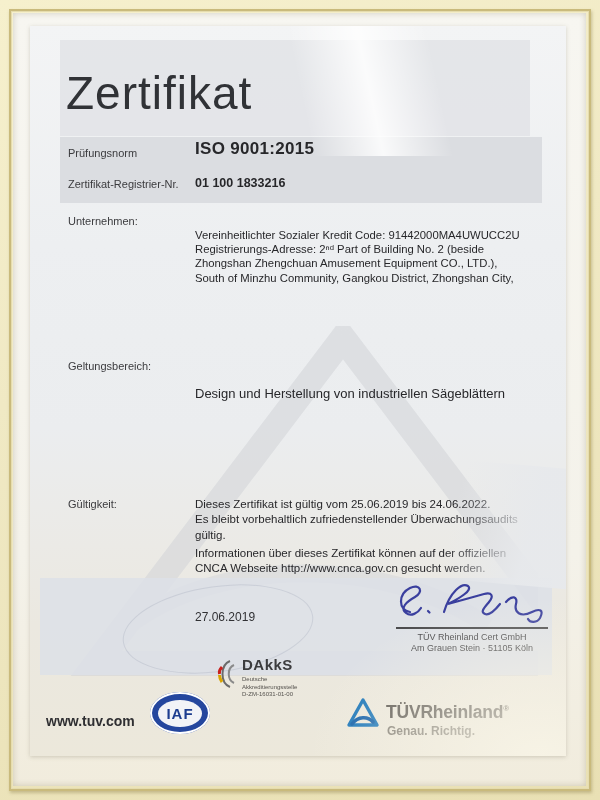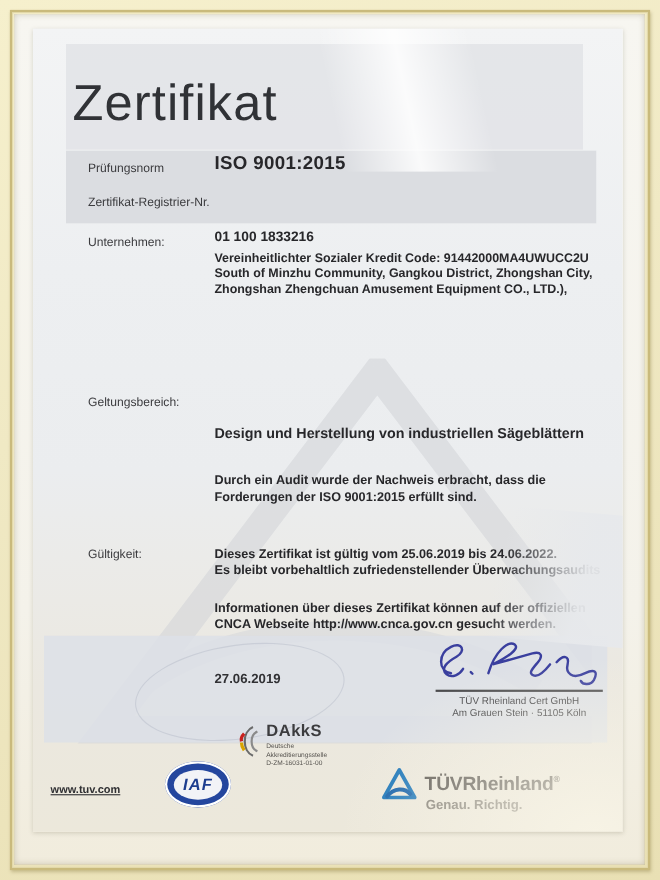--- a/index.html
+++ b/index.html
@@ -23,43 +23,43 @@
         border-radius:50%;transform:rotate(-8deg);opacity:.6;}
   .wm-triangle{position:absolute;left:28px;top:300px;opacity:.55;}
   .streak1{position:absolute;left:160px;top:0;width:360px;height:130px;pointer-events:none;
            background:linear-gradient(78deg,rgba(255,255,255,0) 32%,rgba(255,255,255,.85) 50%,rgba(255,255,255,0) 68%);}
   .streak2{position:absolute;left:408px;top:438px;width:140px;height:120px;transform:rotate(5deg);pointer-events:none;
            background:linear-gradient(100deg,rgba(234,236,239,0) 15%,rgba(231,233,236,.95) 65%);}
   .glow-br{position:absolute;right:0;bottom:0;width:260px;height:160px;pointer-events:none;
            background:radial-gradient(ellipse at 90% 100%,rgba(248,244,230,.9) 0%,rgba(248,244,230,0) 70%);}
 
   .title{position:absolute;left:36px;top:40px;font-size:46px;font-weight:400;color:#303236;letter-spacing:1px;}
-  .lbl{position:absolute;left:38px;font-size:11px;color:#3b3b3e;margin-left:12px;}
-  .val{position:absolute;left:165px;color:#27272a;font-weight:bold;}
+  .lbl{position:absolute;left:38px;font-size:11px;color:#3b3b3e;}
+  .val{position:absolute;left:165px;color:#27272a;}
   .iso{top:113px;font-size:17px;font-weight:700;letter-spacing:.3px;}
-  .reg{top:150px;font-size:12.5px;font-weight:700;margin-top:32px;}
+  .reg{top:150px;font-size:12.5px;font-weight:700;}
   .company-name{top:188px;font-size:11.8px;font-weight:700;}
   .company-lines{top:202px;font-size:11.3px;line-height:14.2px;width:366px;}
   .company-lines span{display:block;}
   .scope-val{top:333px;font-size:13px;margin-top:27px;}
   .audit{top:404px;width:356px;font-size:11.5px;line-height:15px;}
   .validity{top:471px;font-size:11.5px;line-height:15.4px;width:366px;}
   .validity span{display:block;}
   .info{top:520px;font-size:11.5px;line-height:15px;width:366px;}
   .info span{display:block;}
   .date{top:584px;font-size:12px;color:#313134;}
   .sig-svg{position:absolute;left:358px;top:552px;}
   .sig-line{position:absolute;left:366px;top:601px;width:152px;height:2px;background:#4c4c4e;}
   .issuer{position:absolute;left:352px;width:180px;text-align:center;font-size:9px;color:#48484b;}
   .issuer-name{top:606px;}
   .issuer-addr{top:617px;}
 
-  .website{position:absolute;left:16px;top:687px;font-size:10px;font-weight:700;color:#2f2f32;text-decoration:underline;}
+  .website{position:absolute;left:16px;top:687px;font-size:14px;font-weight:700;color:#2f2f32;}
   .iaf{position:absolute;left:120px;top:666px;width:60px;height:42px;border-radius:50%;
-       background:#24469e;box-shadow:0 0 0 2px #fff inset;display:flex;align-items:center;justify-content:center;font-style:italic;}
+       background:#24469e;box-shadow:0 0 0 2px #fff inset;display:flex;align-items:center;justify-content:center;}
   .iaf-inner{width:44px;height:27px;border-radius:50%;background:#f2f3f7;display:flex;align-items:center;justify-content:center;
              font-size:15px;font-weight:700;color:#1d3d8f;letter-spacing:1px;}
   .dakks{position:absolute;left:186px;top:631px;display:flex;align-items:flex-start;}
   .dakks-word{font-size:15px;font-weight:700;color:#3c3c3e;letter-spacing:.5px;line-height:16px;}
   .dakks-small{font-size:6px;color:#55524e;line-height:7.5px;margin-top:3px;}
   .dakks-small span{display:block;}
   .tuv-logo{position:absolute;left:316px;top:671px;}
   .tuv-brand{position:absolute;left:356px;top:676px;font-size:17.5px;font-weight:700;color:#54504b;letter-spacing:-.2px;}
   .tuv-brand sup{font-size:8px;}
   .tuv-tagline{position:absolute;left:357px;top:698px;font-size:12px;font-weight:700;color:#7b776f;}
@@ -88,33 +88,34 @@
 
     <div class="lbl" style="top:121px">Prüfungsnorm</div>
     <div class="val iso">ISO 9001:2015</div>
 
     <div class="lbl" style="top:152px">Zertifikat-Registrier-Nr.</div>
     <div class="val reg">01 100 1833216</div>
 
     <div class="lbl" style="top:189px">Unternehmen:</div>
     <div class="val company-lines">
       <span>Vereinheitlichter Sozialer Kredit Code: 91442000MA4UWUCC2U</span>
+      <span>Registrierungs-Adresse: 2ⁿᵈ Part of Building No. 2 (beside</span>
+      <span>Zhongshan Zhengchuan Amusement Equipment CO., LTD.),</span>
       <span>South of Minzhu Community, Gangkou District, Zhongshan City,</span>
-      <span>Zhongshan Zhengchuan Amusement Equipment CO., LTD.),</span>
     </div>
 
     <div class="lbl" style="top:334px">Geltungsbereich:</div>
     <div class="val scope-val">Design und Herstellung von industriellen Sägeblättern</div>
 
-    <div class="val audit">Durch ein Audit wurde der Nachweis erbracht, dass die Forderungen der ISO 9001:2015 erfüllt sind.</div>
 
     <div class="lbl" style="top:472px">Gültigkeit:</div>
     <div class="val validity">
       <span>Dieses Zertifikat ist gültig vom 25.06.2019 bis 24.06.2022.</span>
       <span>Es bleibt vorbehaltlich zufriedenstellender Überwachungsaudits</span>
+      <span>gültig.</span>
     </div>
 
     <div class="val info">
       <span>Informationen über dieses Zertifikat können auf der offiziellen</span>
       <span>CNCA Webseite http://www.cnca.gov.cn gesucht werden.</span>
     </div>
 
     <div class="val date">27.06.2019</div>
 
     <svg class="sig-svg" width="168" height="50" viewBox="0 0 168 50">

